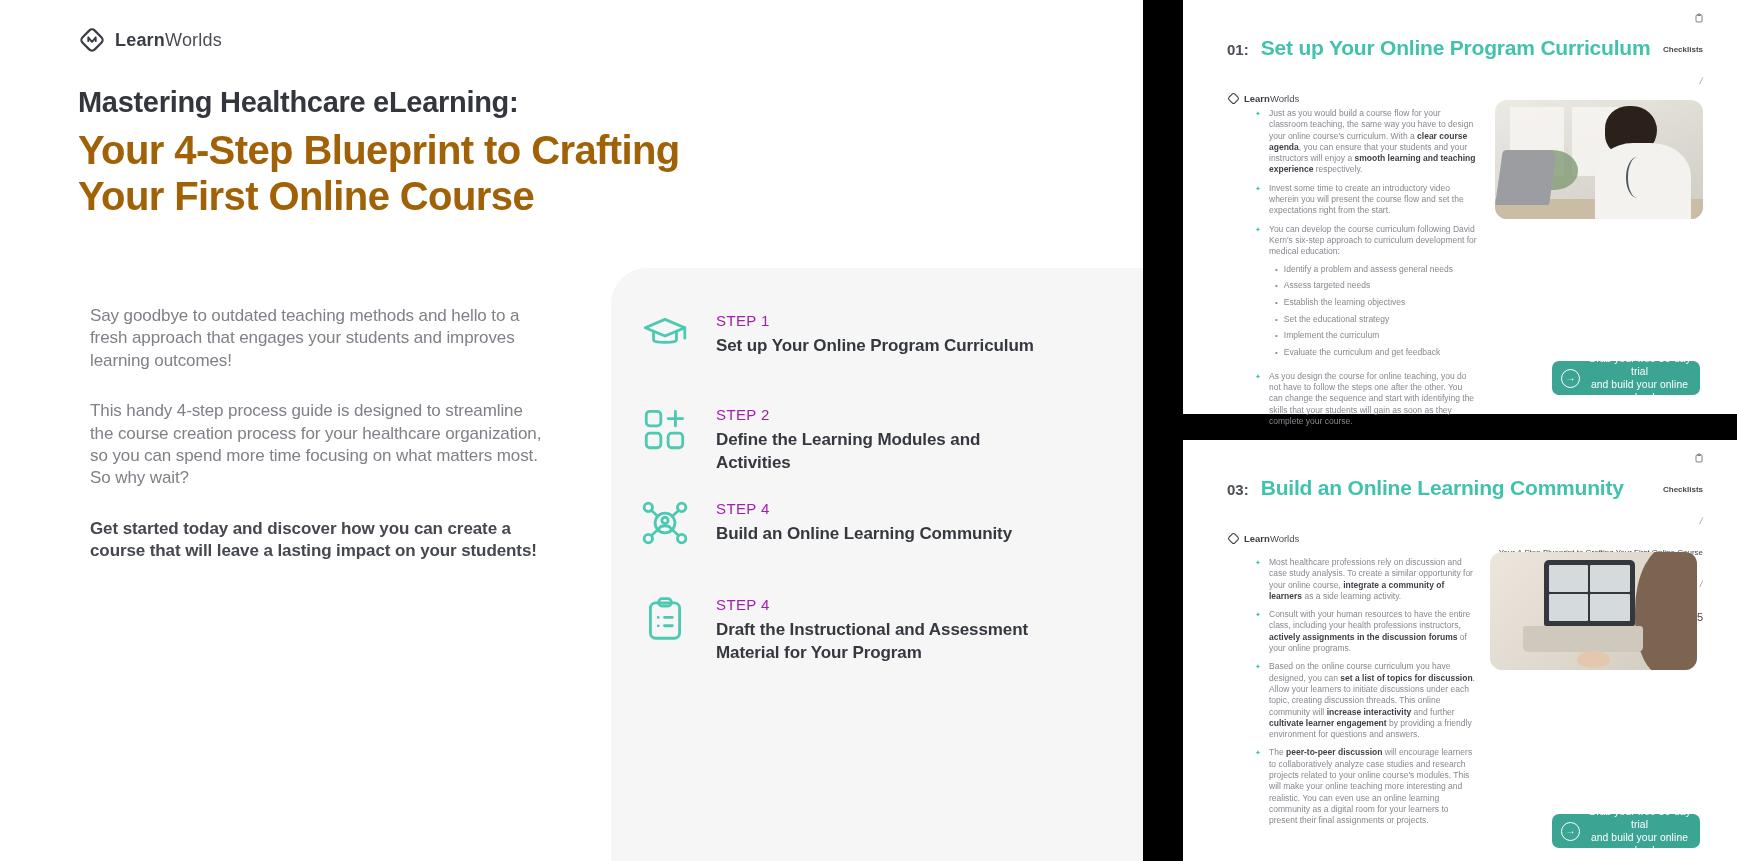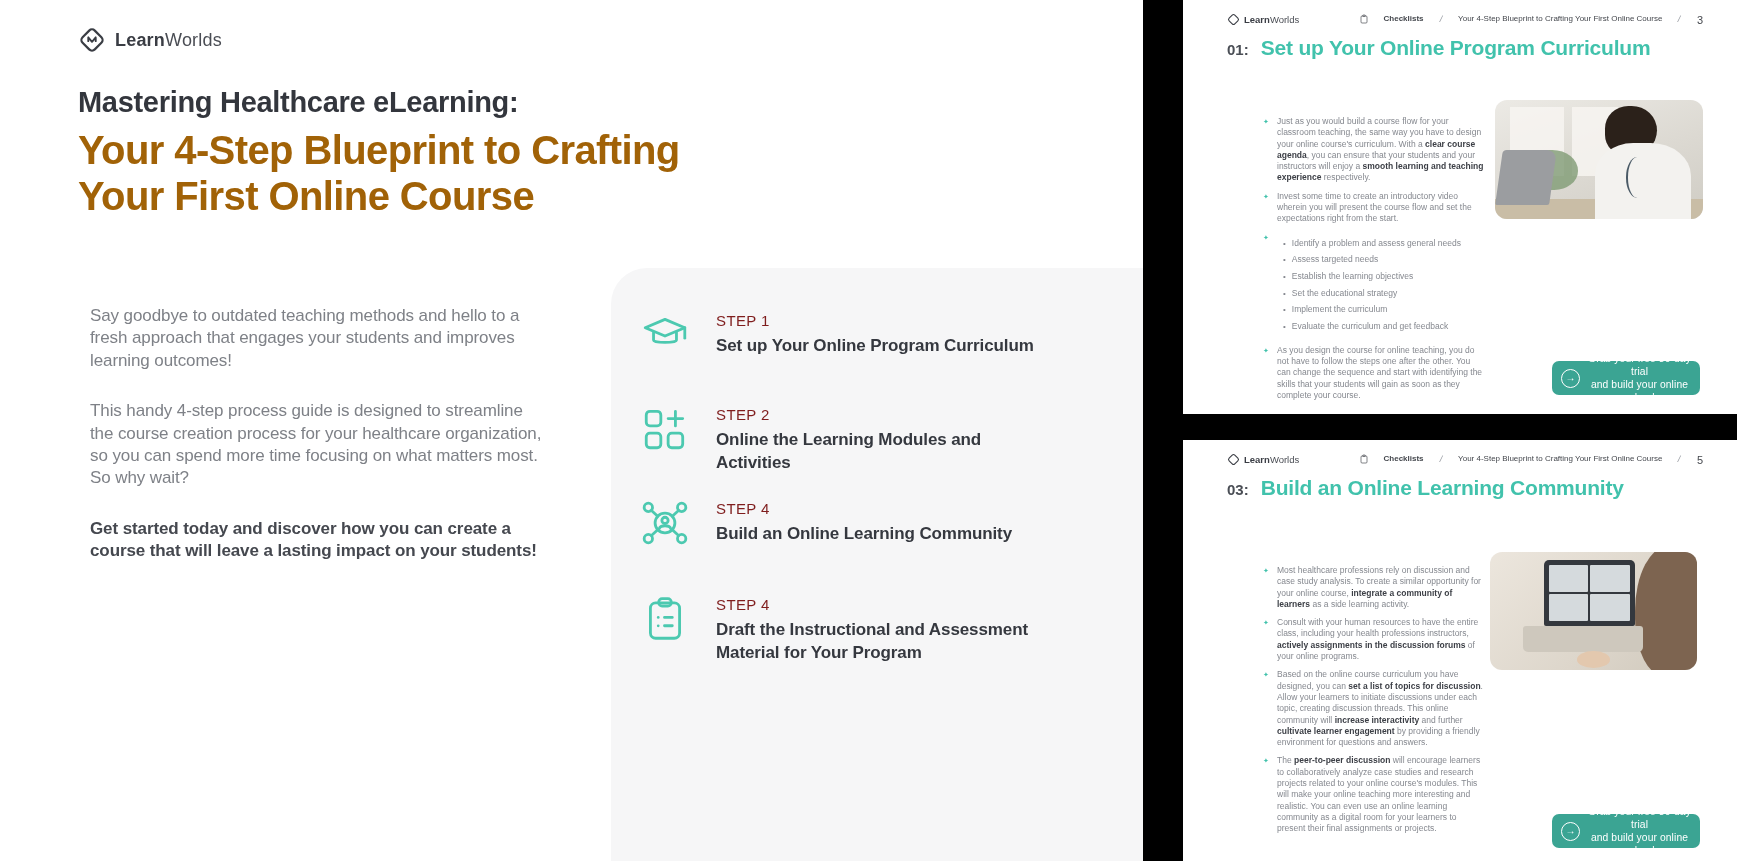--- a/index.html
+++ b/index.html
@@ -19,43 +19,43 @@
 
   .cover-body{position:absolute;left:78px;top:305px;width:452px;font-size:17px;line-height:22.4px;color:#7e8187;letter-spacing:-.1px;margin-left:12px;}
   .cover-body p{margin:0 0 28px 0;}
   .cover-body .bold-p{font-weight:700;color:#45484f;}
 
   .panel{position:absolute;left:611px;top:268px;width:532px;height:593px;background:#f6f6f7;border-radius:36px 0 0 0;}
   .step{position:absolute;left:29px;display:flex;gap:26px;align-items:flex-start;}
   .s1{top:42px}.s2{top:136px}.s3{top:230px}.s4{top:326px}
   .sicon{width:50px;height:50px;flex:0 0 50px;}
   .stext{width:330px;}
-  .slabel{font-size:15px;color:#7f1d1d;letter-spacing:.4px;margin:2px 0 5px 0;}
+  .slabel{font-size:15px;color:#a21caf;letter-spacing:.4px;margin:2px 0 5px 0;}
   .stitle{font-size:17px;font-weight:700;color:#35383f;line-height:23px;letter-spacing:-.1px;}
 
   
   .page{position:absolute;left:1183px;width:554px;background:#fff;}
   .page1{top:0;height:414px;}
   .page2{top:440px;height:421px;}
 
   .page-header{position:absolute;left:44px;right:34px;top:13px;display:flex;justify-content:space-between;align-items:center;}
   .mini-logo{display:flex;align-items:center;gap:4px;}
   .mini-logo .lw-text{font-size:9.5px;color:#3a3d44;}
   .mini-logo .lw-text b{font-weight:700;}
   .mini-logo .lw-text span{font-weight:400;color:#4a4d54;}
-  .crumb{display:flex;align-items:flex-start;gap:16px;font-size:8px;color:#44474d;white-space:nowrap;}
+  .crumb{display:flex;align-items:flex-end;gap:22px;font-size:8px;color:#44474d;white-space:nowrap;flex-direction:column;}
   .crumb .sect{font-weight:700;}
   .crumb .sep{color:#9599a0;font-size:9px;transform:skewX(-12deg);}
   .crumb .pagenum{font-size:11px;color:#44474d;}
 
   .page-title{position:absolute;left:44px;top:36px;display:flex;align-items:baseline;gap:12px;white-space:nowrap;justify-content:center;}
   .pnum{font-size:15px;font-weight:600;color:#4a4e55;}
   .phead{font-size:21px;font-weight:700;color:#41c2ac;letter-spacing:-.2px;}
 
-  .bullets{position:absolute;left:64px;width:222px;margin:16px;padding:0;list-style:none;
+  .bullets{position:absolute;left:64px;width:222px;margin:8px;padding:0;list-style:none;
            font-size:8.5px;line-height:11.3px;color:#85888f;}
   .page1 .bullets{top:100px;}
   .page2 .bullets{top:109px;}
   .bullets>li{display:flex;gap:6px;margin-bottom:7px;}
   .bullets .mk{color:#41c2ac;font-size:7px;line-height:11px;flex:0 0 8px;}
   .bullets b{font-weight:700;color:#3c3f46;}
   .subs{list-style:none;margin:6px 0 0 6px;padding:0;}
   .subs li{display:flex;gap:6px;margin-bottom:5.4px;}
   .subs .smk{color:#85888f;font-size:8px;line-height:11px;}
 
@@ -140,21 +140,21 @@
         <span class="sicon">
           <svg width="50" height="50" viewBox="0 0 48 48" fill="none" stroke="#4CC9B0" stroke-width="2.7" stroke-linecap="round" stroke-linejoin="round">
             <rect x="6" y="7" width="14" height="14" rx="3.5"></rect>
             <rect x="6" y="28" width="14" height="14" rx="3.5"></rect>
             <rect x="27" y="28" width="14" height="14" rx="3.5"></rect>
             <path d="M34 7 V21 M27 14 H41"></path>
           </svg>
         </span>
         <div class="stext">
           <div class="slabel">STEP 2</div>
-          <div class="stitle">Online the Learning Modules and Activities</div>
+          <div class="stitle">Define the Learning Modules and Activities</div>
         </div>
       </div>
 
       <div class="step s3">
         <span class="sicon">
           <svg width="50" height="50" viewBox="0 0 48 48" fill="none" stroke="#4CC9B0" stroke-width="2.7" stroke-linecap="round" stroke-linejoin="round">
             <circle cx="24" cy="24" r="9.5"></circle>
             <circle cx="24" cy="21.5" r="3"></circle>
             <path d="M18.5 29.5 C19.5 25.7 28.5 25.7 29.5 29.5"></path>
             <circle cx="8" cy="9" r="4"></circle>
@@ -225,20 +225,21 @@
         <span class="mk">✦</span>
         <span class="bt"><span>Just as you would build a course flow for your classroom teaching, the same way you have to design your online course's curriculum. With a </span><b>clear course agenda</b><span>, you can ensure that your students and your instructors will enjoy a </span><b>smooth learning and teaching experience</b><span> respectively.</span></span>
       </li>
       <li>
         <span class="mk">✦</span>
         <span class="bt"><span>Invest some time to create an introductory video wherein you will present the course flow and set the expectations right from the start.</span></span>
       </li>
       <li>
         <span class="mk">✦</span>
         <span class="bt">
+          <span><span>You can develop the course curriculum following David Kern's six-step approach to curriculum development for medical education:</span></span>
           <ul class="subs">
             <li>
                 <span class="smk">•</span>
                 <span>Identify a problem and assess general needs</span>
               </li>
             <li>
                 <span class="smk">•</span>
                 <span>Assess targeted needs</span>
               </li>
             <li>

